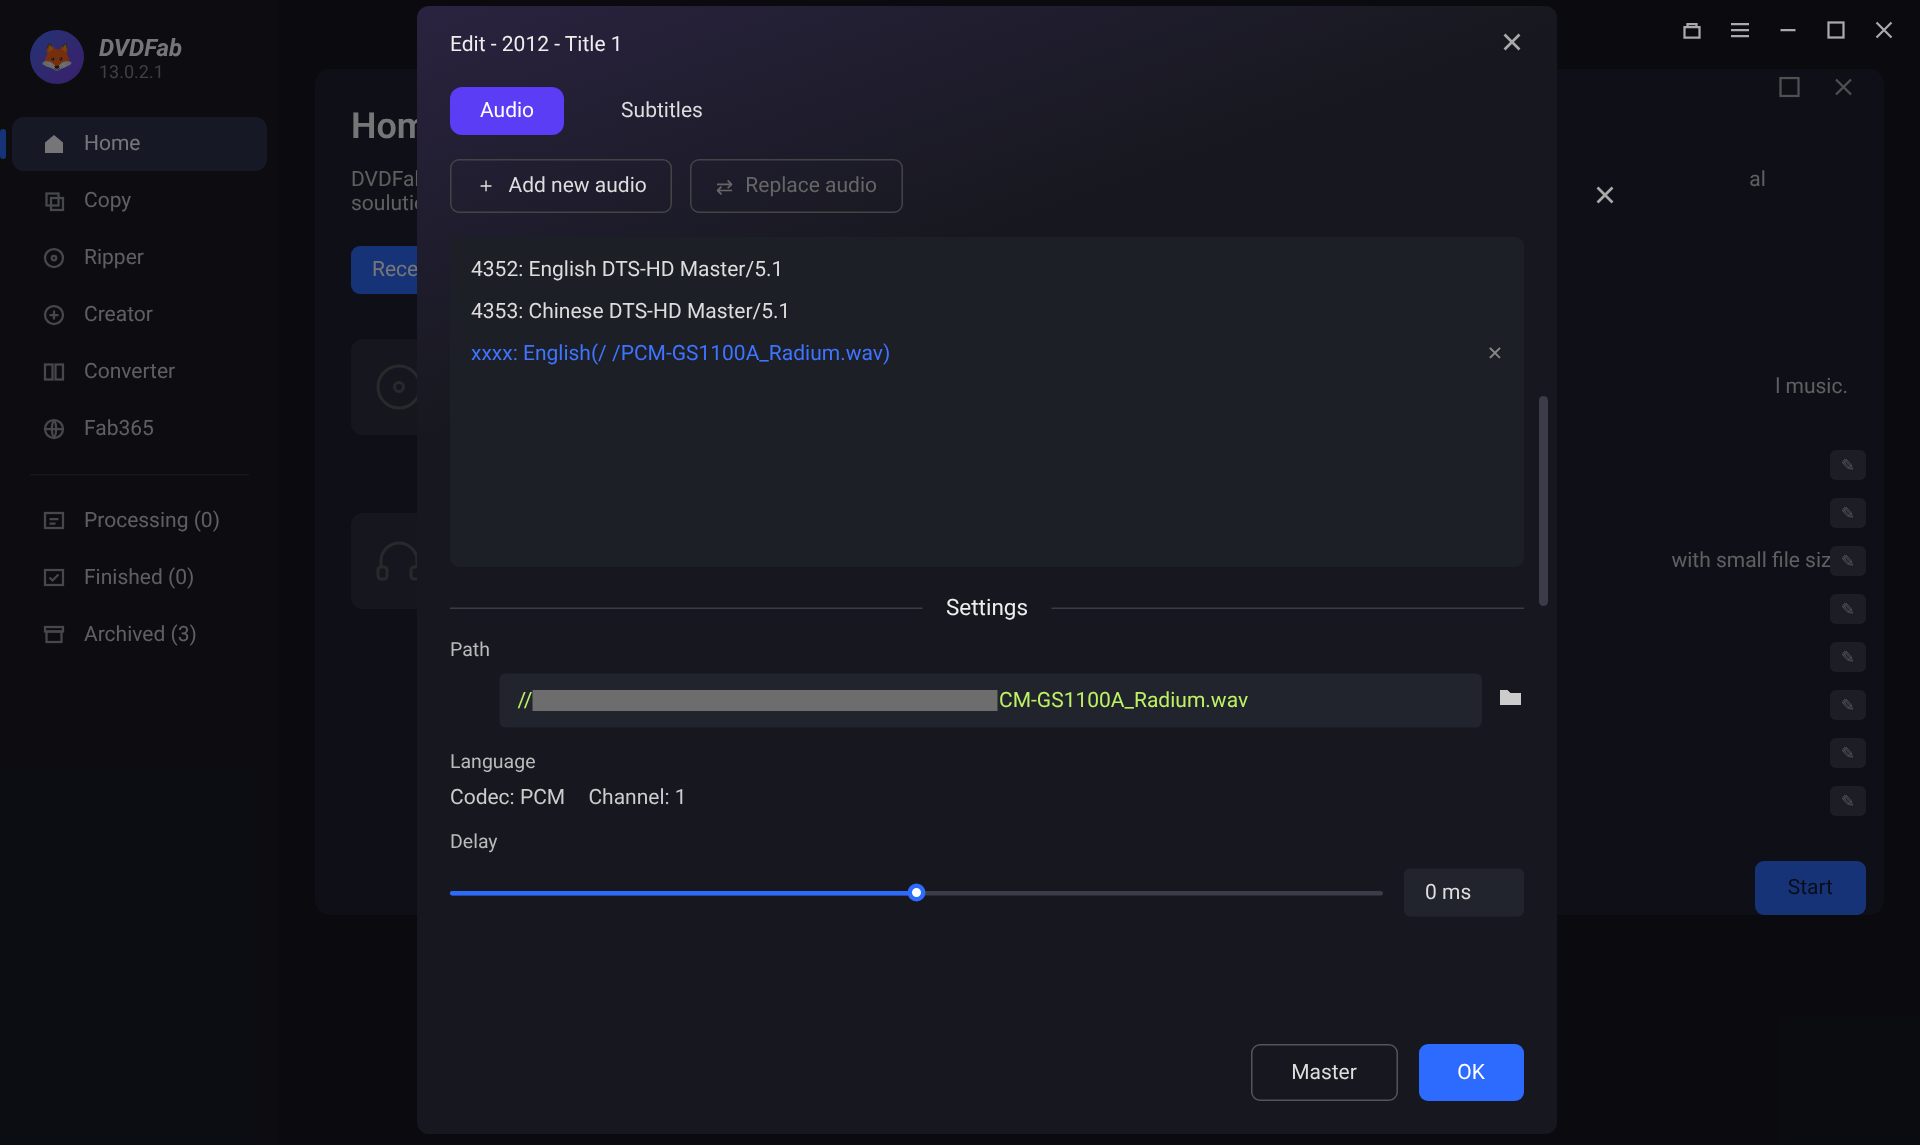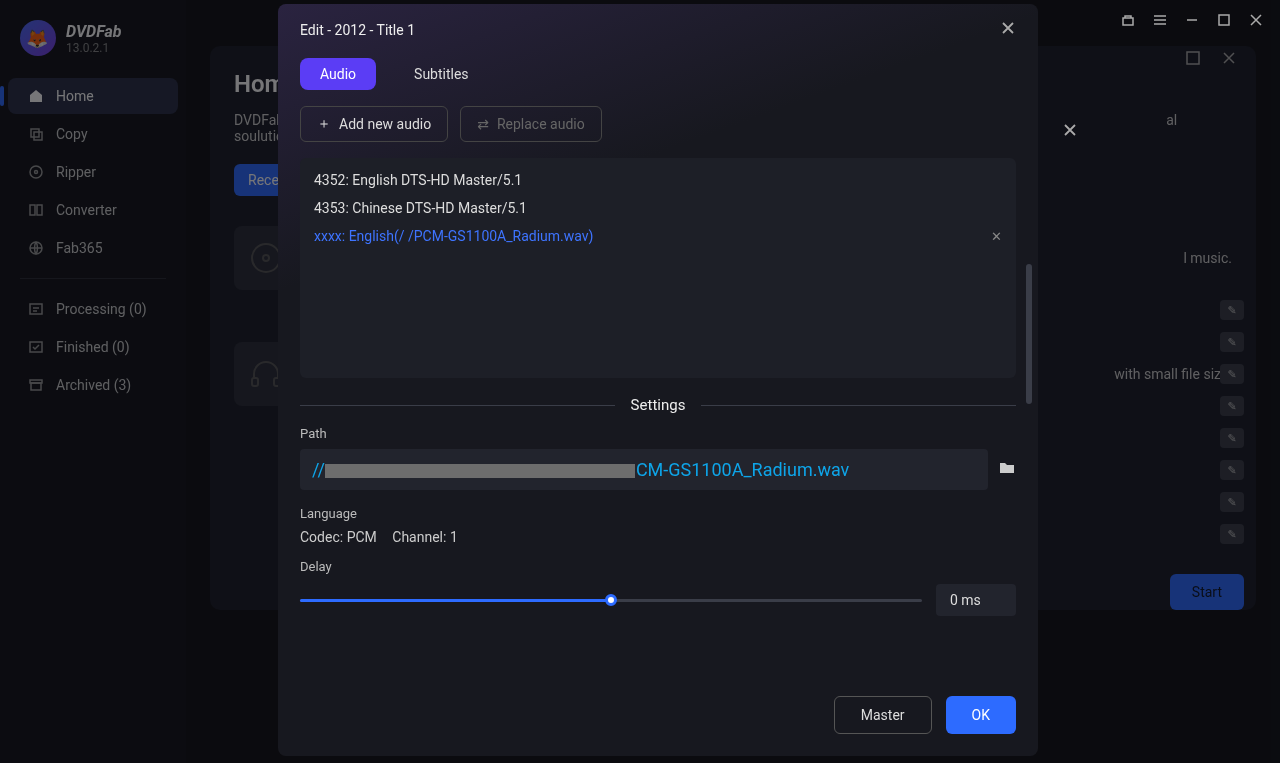--- a/index.html
+++ b/index.html
@@ -53,21 +53,21 @@
   .track-row { display:flex; align-items:center; justify-content:space-between; padding:6px 14px; font-size:14px; color:#ddd;}
   .track-row.selected { color:#3e74ff;gap:44px;}
   .track-row .x { color:#888; cursor:pointer; font-size:13px;}
   
   .settings-header { display:flex; align-items:center; gap:16px; margin:18px 0 12px 0;}
   .settings-header .line { flex:1; height:1px; background:#3a3d48;}
   .settings-header .label { font-size:15px; color:#eee;}
   
   .field-label { font-size:13px; color:#bbb; margin-bottom:8px;}
   .path-row { display:flex; align-items:center; gap:10px; margin-bottom:16px;}
-  .path-input { flex:1; background:#22242d; border:none; border-radius:4px; padding:10px 12px; font-size:18px; color:#0ea5e9; position:relative;}
+  .path-input { flex:1; background:#22242d; border:none; border-radius:4px; padding:10px 12px; font-size:14px; color:#bef264; position:relative;margin-left:33px;}
   .path-mask { display:inline-block; height:14px; width:310px; background:#6d6d6d; vertical-align:middle; margin-right:1px;}
   .folder-icon { color:#ccc; cursor:pointer;}
   
   .lang-row { display:flex; align-items:center; gap:12px; margin-bottom:14px;}
   .select { background:#22242d; border:none; border-radius:4px; padding:10px 32px 10px 12px; font-size:13px; color:#ddd; position:relative; cursor:pointer; display:flex; align-items:center;}
   .select .chev { position:absolute; right:10px; color:#888; font-size:10px;}
   .chip { border:1px solid #555; border-radius:4px; padding:8px 22px; font-size:13px; color:#ddd;}
   
   .codec-row { font-size:14px; color:#ccc; margin-bottom:14px;}
   .codec-row .kv { margin-right:12px;}
@@ -145,20 +145,29 @@
     <span>Copy</span>
   </div>
   <div class="nav-item">
     <span class="nav-icon">
         <svg width="16" height="16" viewBox="0 0 16 16" fill="none" stroke="currentColor" stroke-width="1.5">
           <circle cx="8" cy="8" r="6"></circle>
           <circle cx="8" cy="8" r="1.5"></circle>
         </svg>
       </span>
     <span>Ripper</span>
+  </div>
+  <div class="nav-item">
+    <span class="nav-icon">
+        <svg width="16" height="16" viewBox="0 0 16 16" fill="none" stroke="currentColor" stroke-width="1.5">
+          <circle cx="8" cy="8" r="6"></circle>
+          <path d="M8 5v6M5 8h6"></path>
+        </svg>
+      </span>
+    <span>Creator</span>
   </div>
   <div class="nav-item">
     <span class="nav-icon">
         <svg width="16" height="16" viewBox="0 0 16 16" fill="none" stroke="currentColor" stroke-width="1.5">
           <rect x="2" y="3" width="5" height="10"></rect>
           <rect x="9" y="3" width="5" height="10"></rect>
         </svg>
       </span>
     <span>Converter</span>
   </div>

